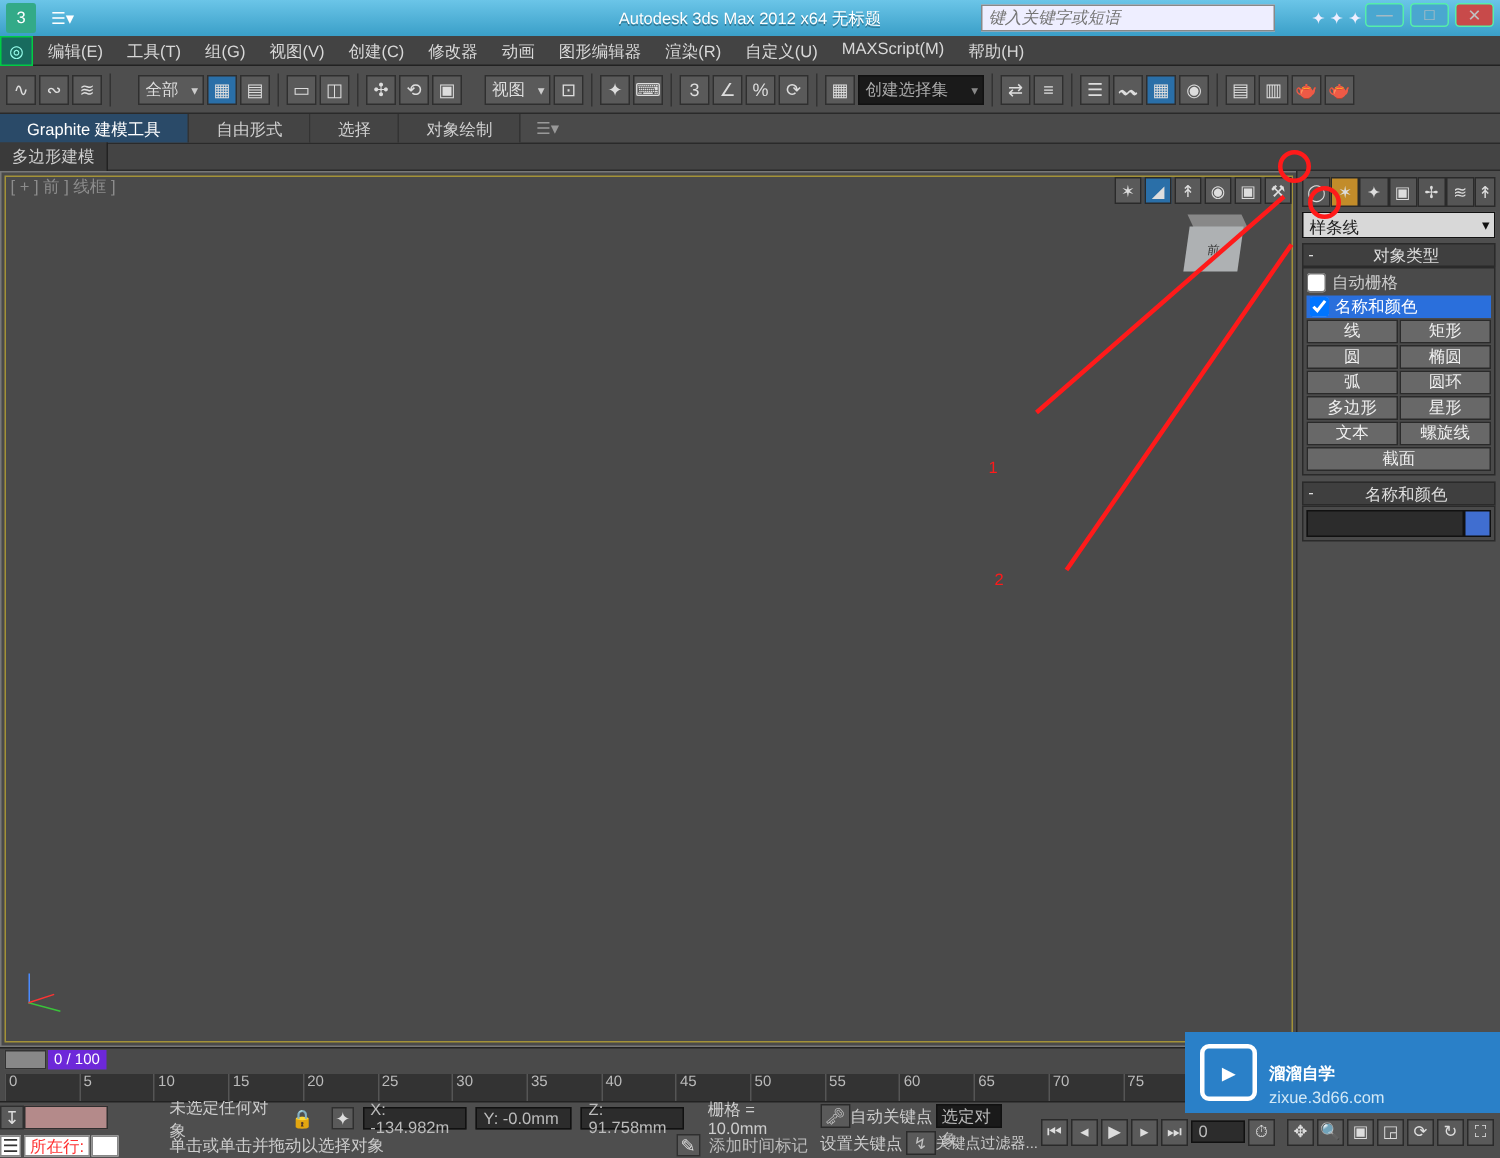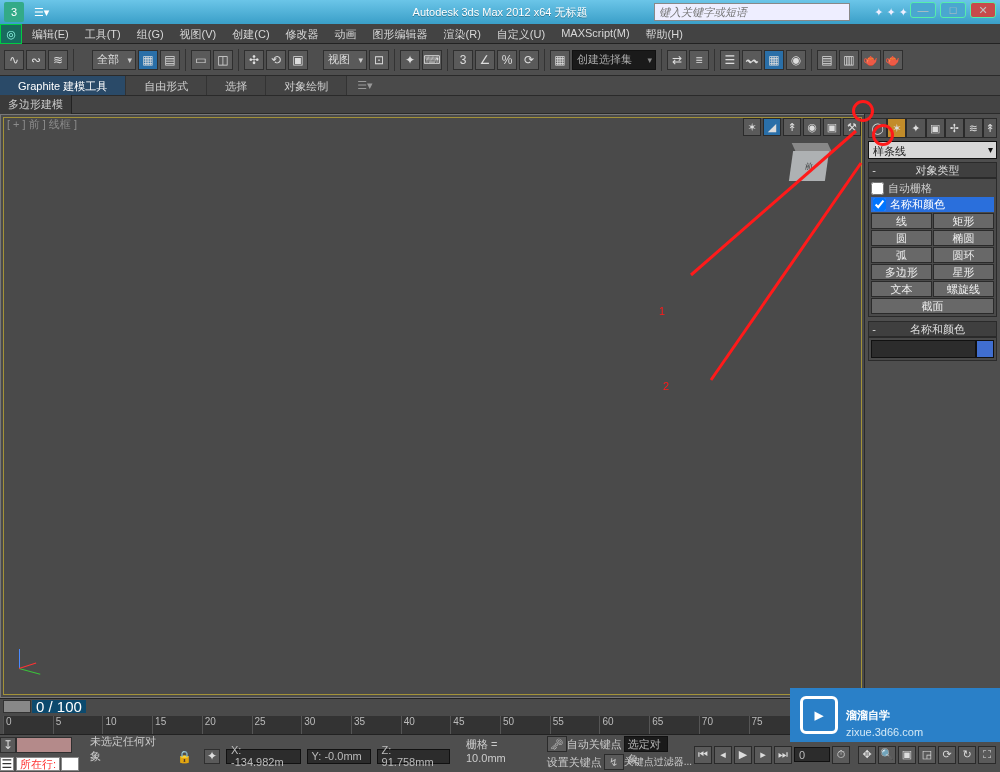--- a/index.html
+++ b/index.html
@@ -74,33 +74,33 @@
 .chk-row.sel { background:#2a6fdc; color:#fff; padding-left:2px;}
 .grid2 { display:grid; grid-template-columns: 1fr 1fr; gap:1px; }
 .gbtn { height:16px; background:#686868; border:1px solid #2a2a2a; color:#eee; text-align:center; line-height:14px; }
 .gbtn.full { grid-column: 1 / span 2; }
 .ninput { height:18px; display:flex; }
 .ninput .field { flex:1; background:#2c2c2c; border:1px solid #111; }
 .ninput .swatch { width:18px; background:#406ed0; border:1px solid #111;}
 
 
 .timeline { height: 36px; background:#4a4a4a; border-top:1px solid #222; position:relative;}
-.time-badge { position:absolute; left:32px; top:1px; background:#0c4a6e; color:#fff; padding:0 4px; height:13px; line-height:13px; font-size:15px; }
+.time-badge { position:absolute; left:32px; top:1px; background:#6d28d9; color:#fff; padding:0 4px; height:13px; line-height:13px; font-size:10px; }
 .time-handle { position:absolute; left:3px; top:1px; width:28px; height:13px; background:#888; border:1px solid #333; }
 .timeruler { position:absolute; left:3px; right:3px; bottom:0; height:18px; background:#333; display:flex; }
 .tick { flex:1; position:relative; color:#bbb; font-size:10px; text-align:left; border-left:1px solid #555; padding-left:2px;}
 
 
 .statusbar { height: 40px; background:#4e4e4e; border-top:1px solid #222; display:flex; align-items:stretch;}
 .status-left { width:84px; display:flex; flex-direction:column;}
 .track-row { flex:1; display:flex; align-items:center;}
 .track-box { height:14px; background:#fff; color:#f33; border:1px solid #888; padding:0 3px; display:inline-flex; align-items:center; margin-left:2px;}
 .track-send { width:18px; height:14px; background:#fff; border:1px solid #888; margin-left:1px;}
 .status-mid { flex:1; display:flex; flex-direction:column; justify-content:center; padding-left:6px;}
-.status-mid .line { height:18px; display:flex; align-items:flex-end; color:#ccc; gap:6px;}
+.status-mid .line { height:18px; display:flex; align-items:center; color:#ccc; gap:6px;margin-left:23px;}
 .coord { background:#2c2c2c; border:1px solid #111; height:15px; padding:0 4px; min-width:64px; color:#bbb; display:inline-flex; align-items:center;}
 .status-right { display:flex; align-items:center; gap:2px; padding-right:4px;}
 .sr-btn { width:18px; height:18px; background:#5a5a5a; border:1px solid #2a2a2a; display:flex;align-items:center;justify-content:center;color:#ddd;}
 .key-group { display:flex; flex-direction:column;}
 .key-row { display:flex; align-items:center; height:18px;}
 .key-row .lbl{ color:#ccc; margin-right:2px;}
 .key-btn { width:20px; height:16px; background:#5a5a5a; border:1px solid #2a2a2a; display:flex;align-items:center;justify-content:center;}
 .keysel { background:#1a1a1a; border:1px solid #111; height:16px; width:44px; color:#bbb; padding:0 3px;}
 .lock-icon { font-size:12px; margin-right:6px;}
 
@@ -333,20 +333,26 @@
     <div class="line">
       <span>未选定任何对象</span>
       <span style="flex:1"></span>
       <span class="lock-icon">🔒</span>
       <span class="tbtn" style="width:16px;height:15px;">✦</span>
       <span class="coord">X: -134.982m</span>
       <span class="coord">Y: -0.0mm</span>
       <span class="coord">Z: 91.758mm</span>
       <span style="margin-left:10px;color:#ccc;">栅格 = 10.0mm</span>
     </div>
+    <div class="line">
+      <span>单击或单击并拖动以选择对象</span>
+      <span style="flex:1"></span>
+      <span class="tbtn" style="width:16px;height:15px;">✎</span>
+      <span style="color:#bbb;">添加时间标记</span>
+    </div>
   </div>
 
   <div class="key-group" style="margin-left:8px;">
     <div class="key-row">
       <span class="key-btn">🗝</span>
       <span class="lbl">自动关键点</span>
       <span class="keysel">选定对象</span>
     </div>
     <div class="key-row">
       <span class="lbl">设置关键点</span>

